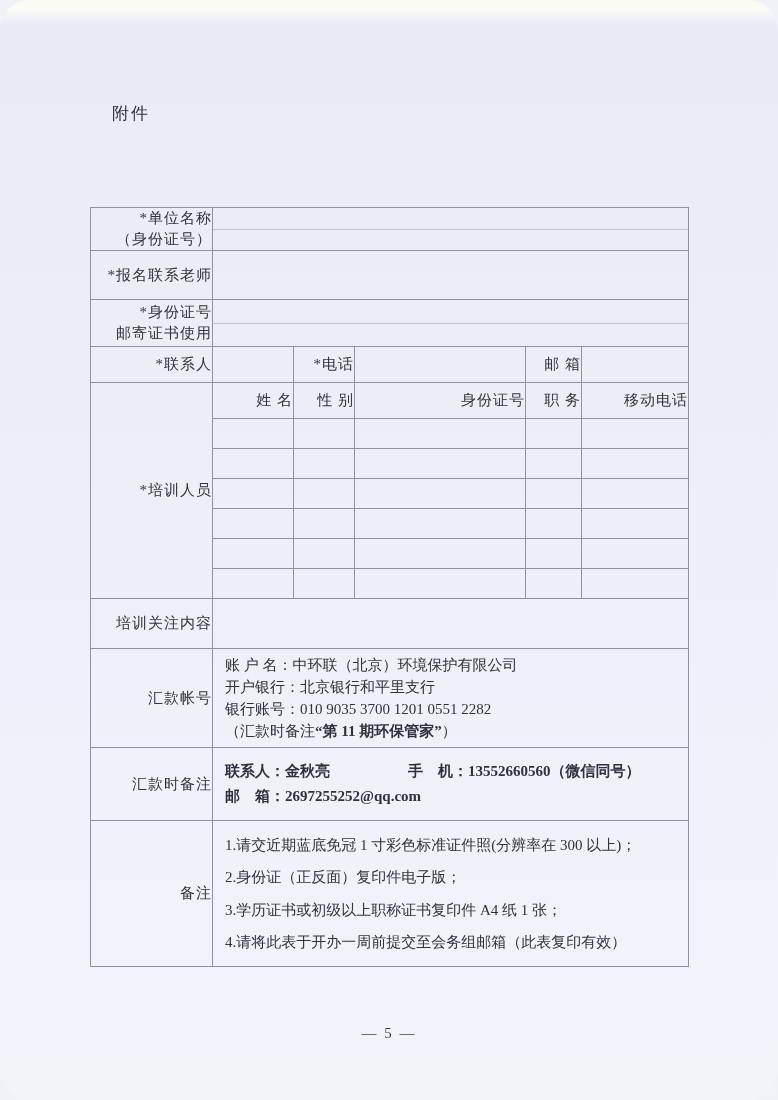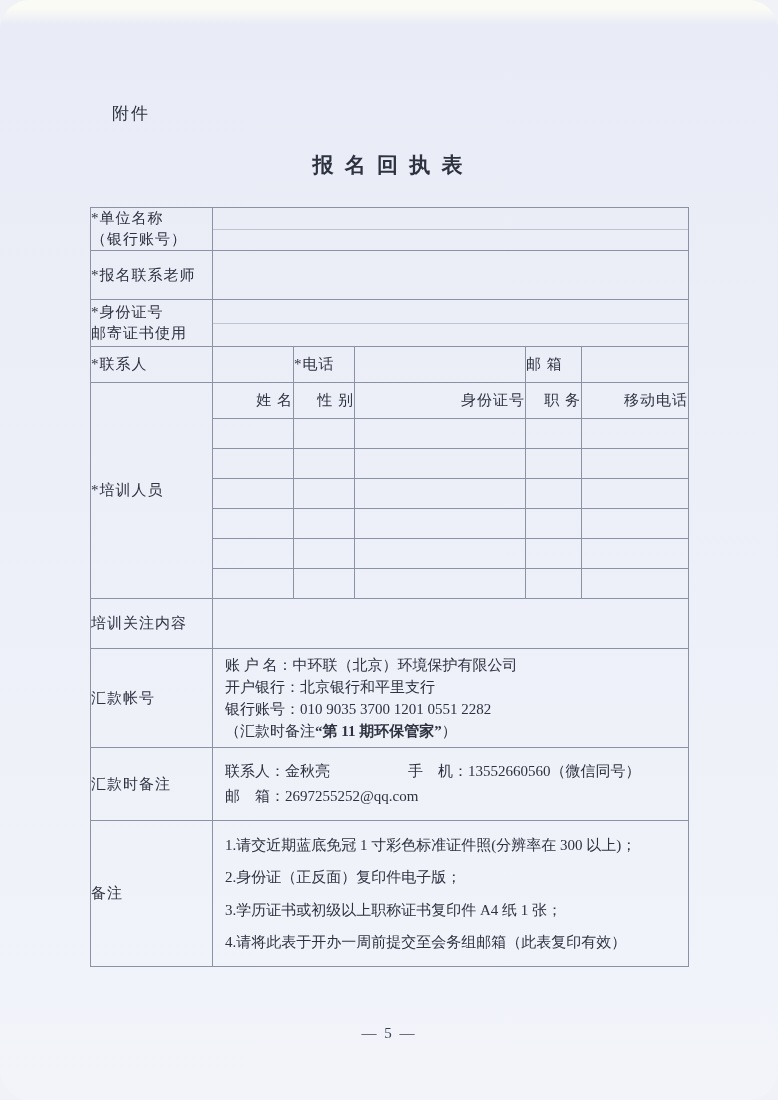--- a/index.html
+++ b/index.html
@@ -12,64 +12,63 @@
     border-radius:30px;
   }
   .attachment{position:absolute;left:112px;top:102px;font-size:17px;letter-spacing:2px;}
   .title{position:absolute;left:0;right:0;top:151px;text-align:center;font-size:21px;font-weight:bold;letter-spacing:3px;}
   table.form{
     position:absolute;left:90px;top:207px;width:598px;
     border-collapse:collapse;table-layout:fixed;
     border:1.5px solid #6e7586;
   }
   td{border:1px solid #8b92a4;padding:0;font-size:15px;vertical-align:middle;overflow:hidden;}
-  td.lbl{text-align:left;line-height:21px;letter-spacing:1px;}
+  td.lbl{text-align:right;line-height:21px;letter-spacing:1px;}
   td.val{position:relative;}
   td.val.subline::after{
     content:"";position:absolute;left:0;right:0;top:50%;
     border-top:1px solid rgba(139,146,164,.45);
   }
   td.colhead{text-align:right;letter-spacing:1px;}
   td.content{padding:5px 0 5px 12px;line-height:22px;vertical-align:middle;}
   .remit-line{white-space:nowrap;}
-  .contact-line{white-space:nowrap;line-height:25px;}
+  .contact-line{white-space:nowrap;line-height:25px;font-weight:bold;}
   .contact-gap{display:inline-block;margin-left:78px;}
   td.notes-cell{padding:8px 6px 8px 12px;}
   .notes-inner{display:flex;flex-direction:column;justify-content:space-around;height:129px;}
   .note-item{white-space:nowrap;line-height:22px;}
   .bold{font-weight:bold;}
   .page-number{
     position:absolute;left:0;right:0;top:1025px;text-align:center;
     font-size:15px;letter-spacing:2px;color:#3a3f4e;
   }
 </style>
 </head>
 <body>
 
 <div class="page">
 
   <div class="attachment">附件</div>
 
-  <div class="title">报 名 回 执 表</div>
 
   <table class="form">
     <colgroup>
       <col style="width:122px">
         <col style="width:81px">
         <col style="width:61px">
       <col style="width:171px">
         <col style="width:56px">
         <col style="width:107px">
     </colgroup>
 
     <tbody>
         <tr style="height:42px">
       <td class="lbl">
         <div>*单位名称</div>
-        <div>（银行账号）</div>
+        <div>（身份证号）</div>
       </td>
       <td class="val subline" colspan="5"></td>
     </tr>
 
     <tr style="height:49px">
       <td class="lbl">*报名联系老师</td>
       <td class="val" colspan="5"></td>
     </tr>
 
     <tr style="height:47px">

